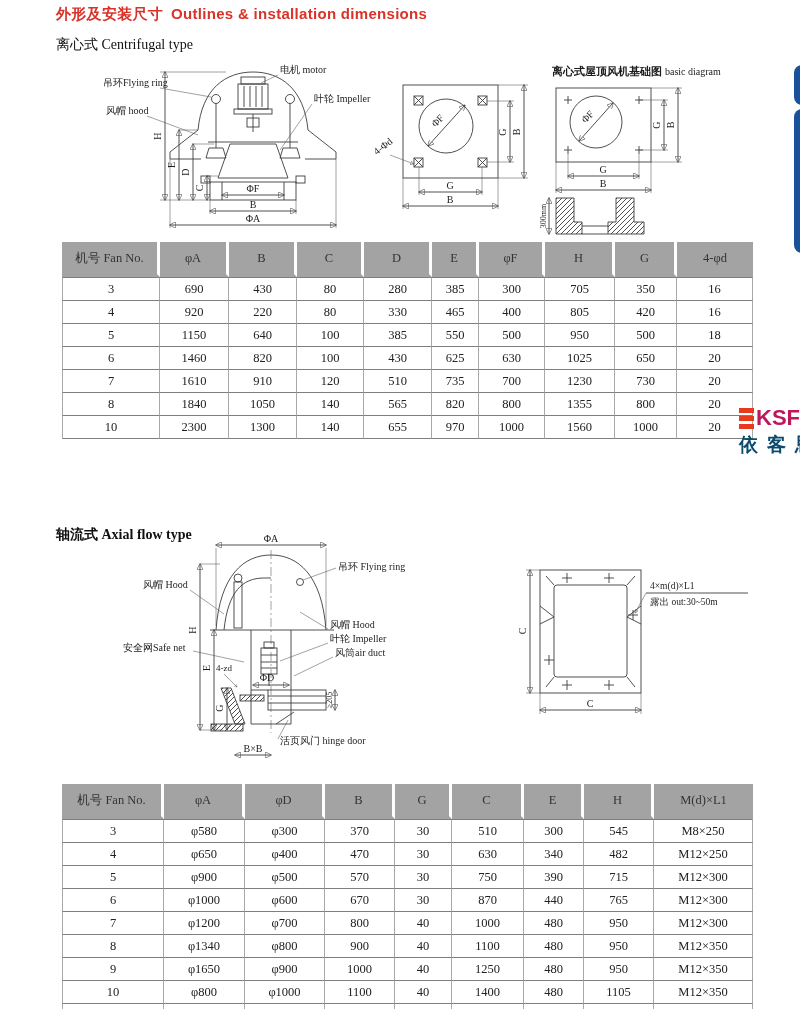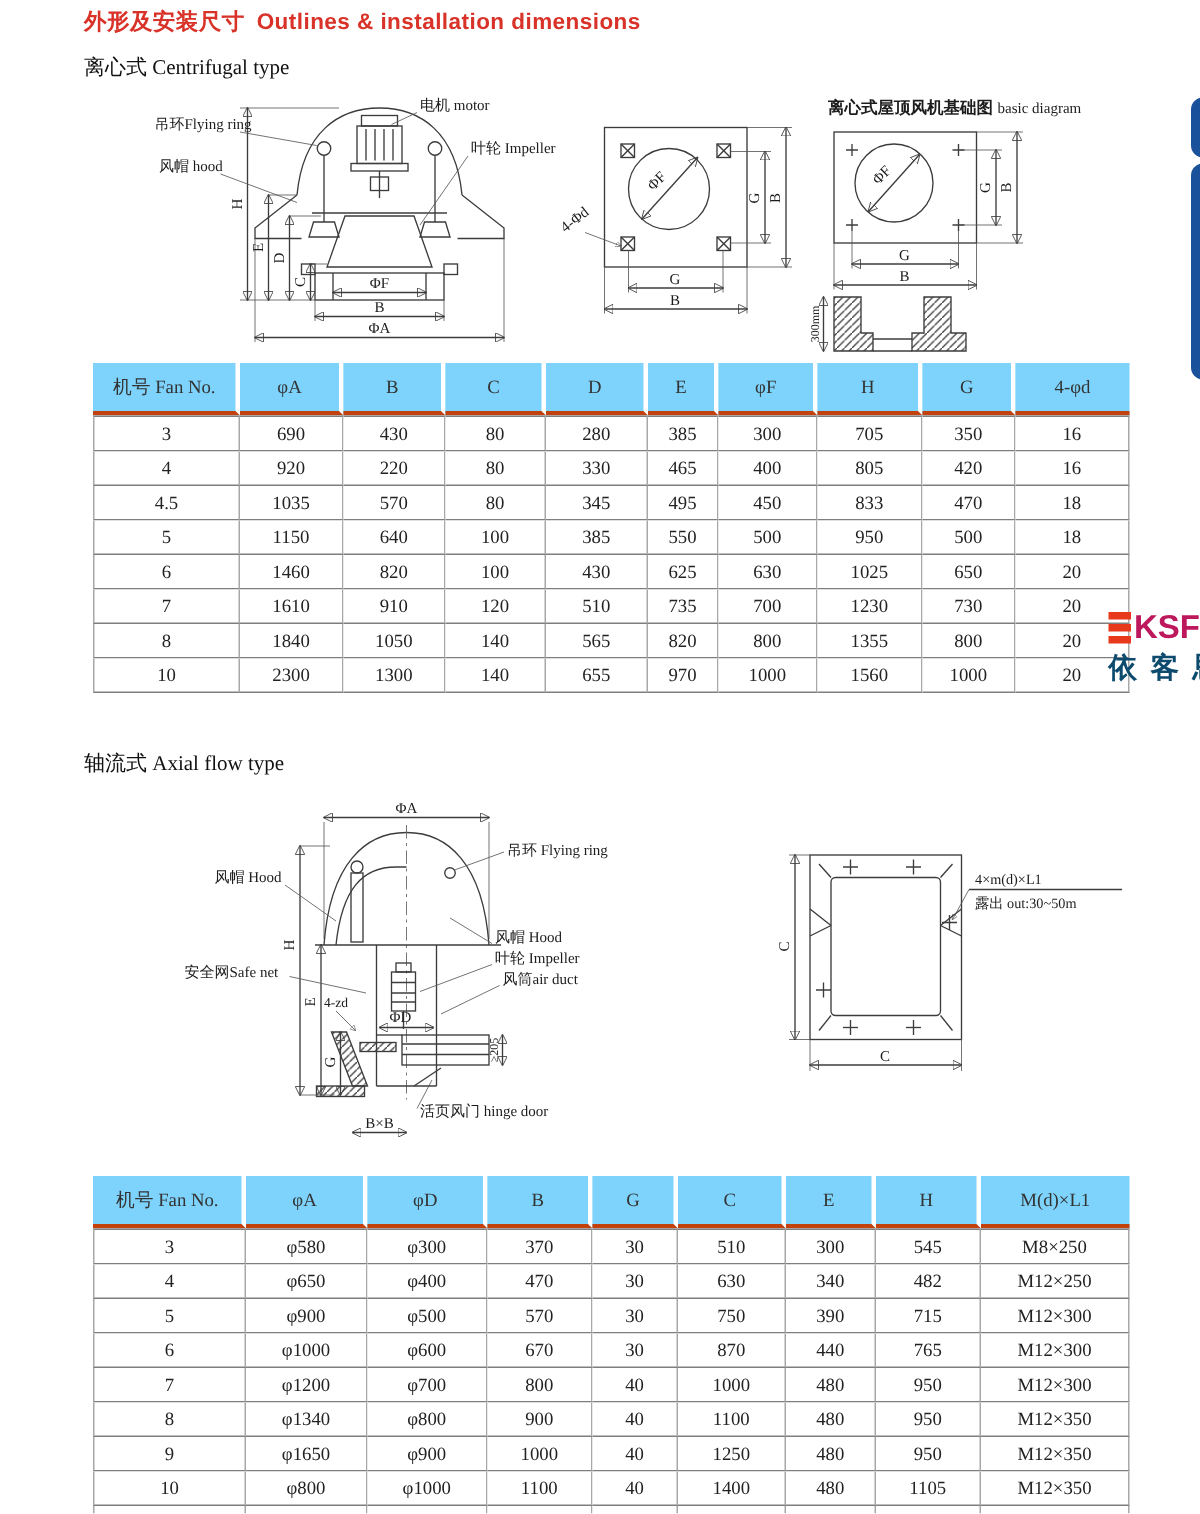--- a/index.html
+++ b/index.html
@@ -11,21 +11,21 @@
     position:absolute; left:8px; top:5px;
     font-family:"Liberation Sans", sans-serif; font-weight:bold;
     font-size:15px; color:#d93228; letter-spacing:.3px;
   }
   .page-title .en { margin-left:8px; }
   .section-title {
     position:absolute; left:8px; font-size:14px; color:#111;
     font-family:"Liberation Serif", serif;
   }
   .section-title.s1 { top:36px; }
-  .section-title.s2 { top:500px; }
+  .section-title.s2 { top:526px;font-weight:bold; }
 
   svg.diagram { position:absolute; left:0; }
   svg.diagram line, svg.diagram path, svg.diagram rect, svg.diagram circle, svg.diagram polygon {
     stroke:#3c3c3c; stroke-width:0.9; fill:none;
   }
   svg.diagram .thin { stroke-width:0.55; stroke:#555; }
   svg.diagram .cl { stroke-width:0.6; stroke:#666; stroke-dasharray:9 3 2 3; }
   svg.diagram text { stroke:none; fill:#1c1c1c; font-family:"Liberation Serif", serif; font-size:10px; }
   svg.diagram text.zh { font-size:10px; }
   svg.diagram text.sm { font-size:8px; }
@@ -33,22 +33,22 @@
   svg.diagram .hatchfill { fill:url(#hatch); }
 
   table.dim-table {
     position:absolute; left:14px; width:691px;
     border-collapse:separate; border-spacing:0; table-layout:fixed;
     text-align:center; color:#222; font-size:12.5px;
   }
   table.t1 { top:242px; }
   table.t2 { top:784px; }
   .dim-table thead th {
-    background:#7dd3fc; font-weight:normal; font-size:12.5px; color:#333;
-    height:30px; border-right:3px solid #fff; border-bottom:3px solid #c2410c;
+    background:#a3a3a3; font-weight:normal; font-size:12.5px; color:#333;
+    height:30px; border-right:3px solid #fff; border-bottom:3px solid #a3a3a3;
   }
   .dim-table thead th:last-child { border-right:0; }
   .dim-table td {
     height:20px; background:#fff;
     border-right:1px solid #a8a8a8; border-bottom:1px solid #7e7e7e;
   }
   .dim-table td:first-child { border-left:1px solid #a8a8a8; }
   .dim-table tbody tr:first-child td { border-top:1px solid #7e7e7e; }
 
   .side-tab-c, .side-tab-series {
@@ -298,32 +298,20 @@
           <td>4</td>
           <td>920</td>
           <td>220</td>
           <td>80</td>
           <td>330</td>
           <td>465</td>
           <td>400</td>
           <td>805</td>
           <td>420</td>
           <td>16</td>
-        </tr>
-        <tr>
-          <td>4.5</td>
-          <td>1035</td>
-          <td>570</td>
-          <td>80</td>
-          <td>345</td>
-          <td>495</td>
-          <td>450</td>
-          <td>833</td>
-          <td>470</td>
-          <td>18</td>
         </tr>
         <tr>
           <td>5</td>
           <td>1150</td>
           <td>640</td>
           <td>100</td>
           <td>385</td>
           <td>550</td>
           <td>500</td>
           <td>950</td>

